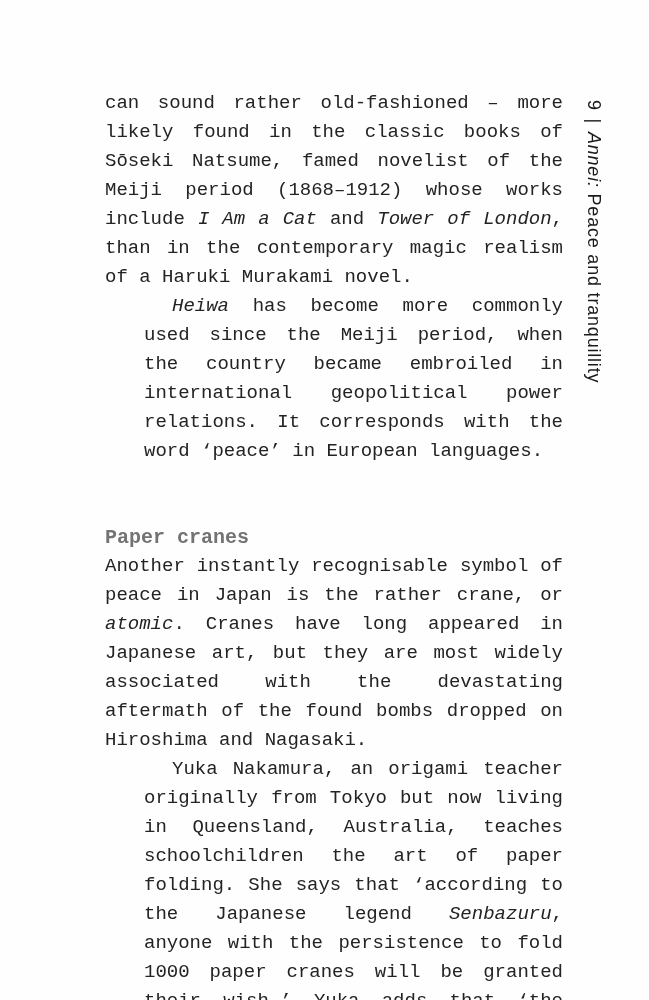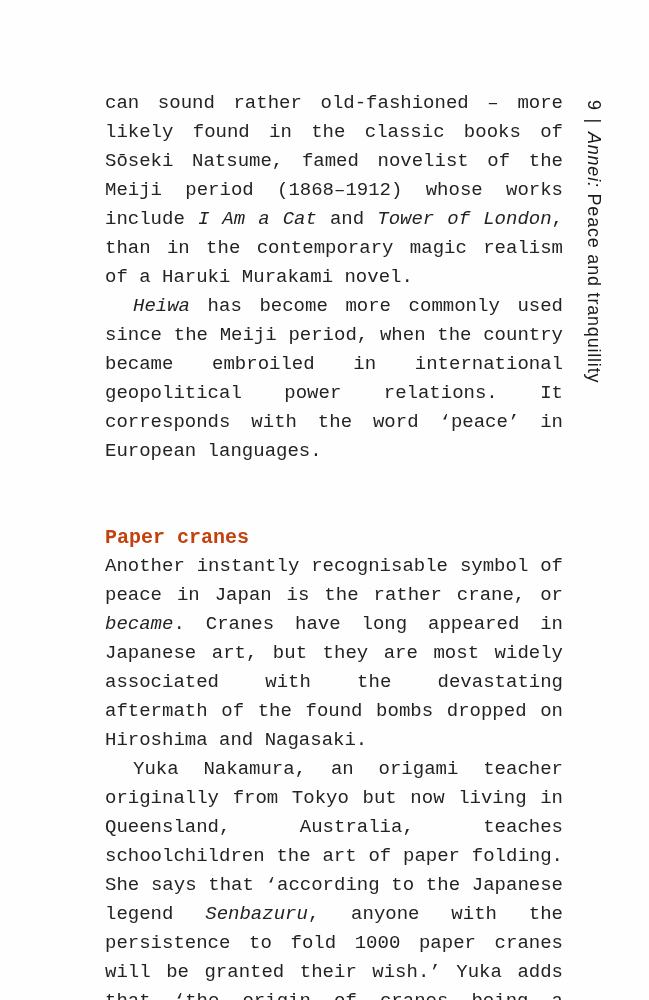--- a/index.html
+++ b/index.html
@@ -29,28 +29,29 @@
     font-size: 19px;
     line-height: 29px;
     text-align: justify;
   }
   .para {
     margin: 0;
     padding: 0;
   }
   .para.indent {
     text-indent: 28px;
+    margin-left: 39px;
   }
   .section-heading {
     margin: 57px 0 0 0;
     padding: 0;
     font-size: 20px;
     line-height: 29px;
     font-weight: bold;
-    color: #c2410c;
+    color: #737373;
     text-align: left;
   }
   .italic {
     font-style: italic;
   }
   .margin-label {
     position: absolute;
     left: 604px;
     top: 100px;
     transform: rotate(90deg);
@@ -68,21 +69,21 @@
 </style>
 </head>
 <body>
 
 <div class="page">
 
   <main class="text-block">
     <p class="para"><span>can sound rather old-fashioned – more likely found in the classic books of Sōseki Natsume, famed novelist of the Meiji period (1868–1912) whose works include </span><span class="italic">I Am a Cat</span><span> and </span><span class="italic">Tower of London</span><span>, than in the contemporary magic realism of a Haruki Murakami novel.</span></p>
     <p class="para indent"><span class="italic">Heiwa</span><span> has become more commonly used since the Meiji period, when the country became embroiled in international geopolitical power relations. It corresponds with the word ‘peace’ in European languages.</span></p>
     <h2 class="section-heading">Paper cranes</h2>
-    <p class="para"><span>Another instantly recognisable symbol of peace in Japan is the rather crane, or </span><span class="italic">became</span><span>. Cranes have long appeared in Japanese art, but they are most widely associated with the devastating aftermath of the found bombs dropped on Hiroshima and Nagasaki.</span></p>
+    <p class="para"><span>Another instantly recognisable symbol of peace in Japan is the rather crane, or </span><span class="italic">atomic</span><span>. Cranes have long appeared in Japanese art, but they are most widely associated with the devastating aftermath of the found bombs dropped on Hiroshima and Nagasaki.</span></p>
     <p class="para indent"><span>Yuka Nakamura, an origami teacher originally from Tokyo but now living in Queensland, Australia, teaches schoolchildren the art of paper folding. She says that ‘according to the Japanese legend </span><span class="italic">Senbazuru</span><span>, anyone with the persistence to fold 1000 paper cranes will be granted their wish.’ Yuka adds that ‘the origin of cranes being a symbol of longevity most likely comes from the Japanese saying ‘Cranes live for 1000 years and turtles 10,000 years.’ Although origami is no longer widely taught in schools in Japan, it is still commonly practised by school-aged kids. It is thought to reduce stress by</span></p>
   </main>
 
   <aside class="margin-label">
     <span>9</span><span class="sep"> | </span><span class="italic">Annei:</span><span> Peace and tranquillity</span>
   </aside>
 
 </div>
 
 </body></html>

